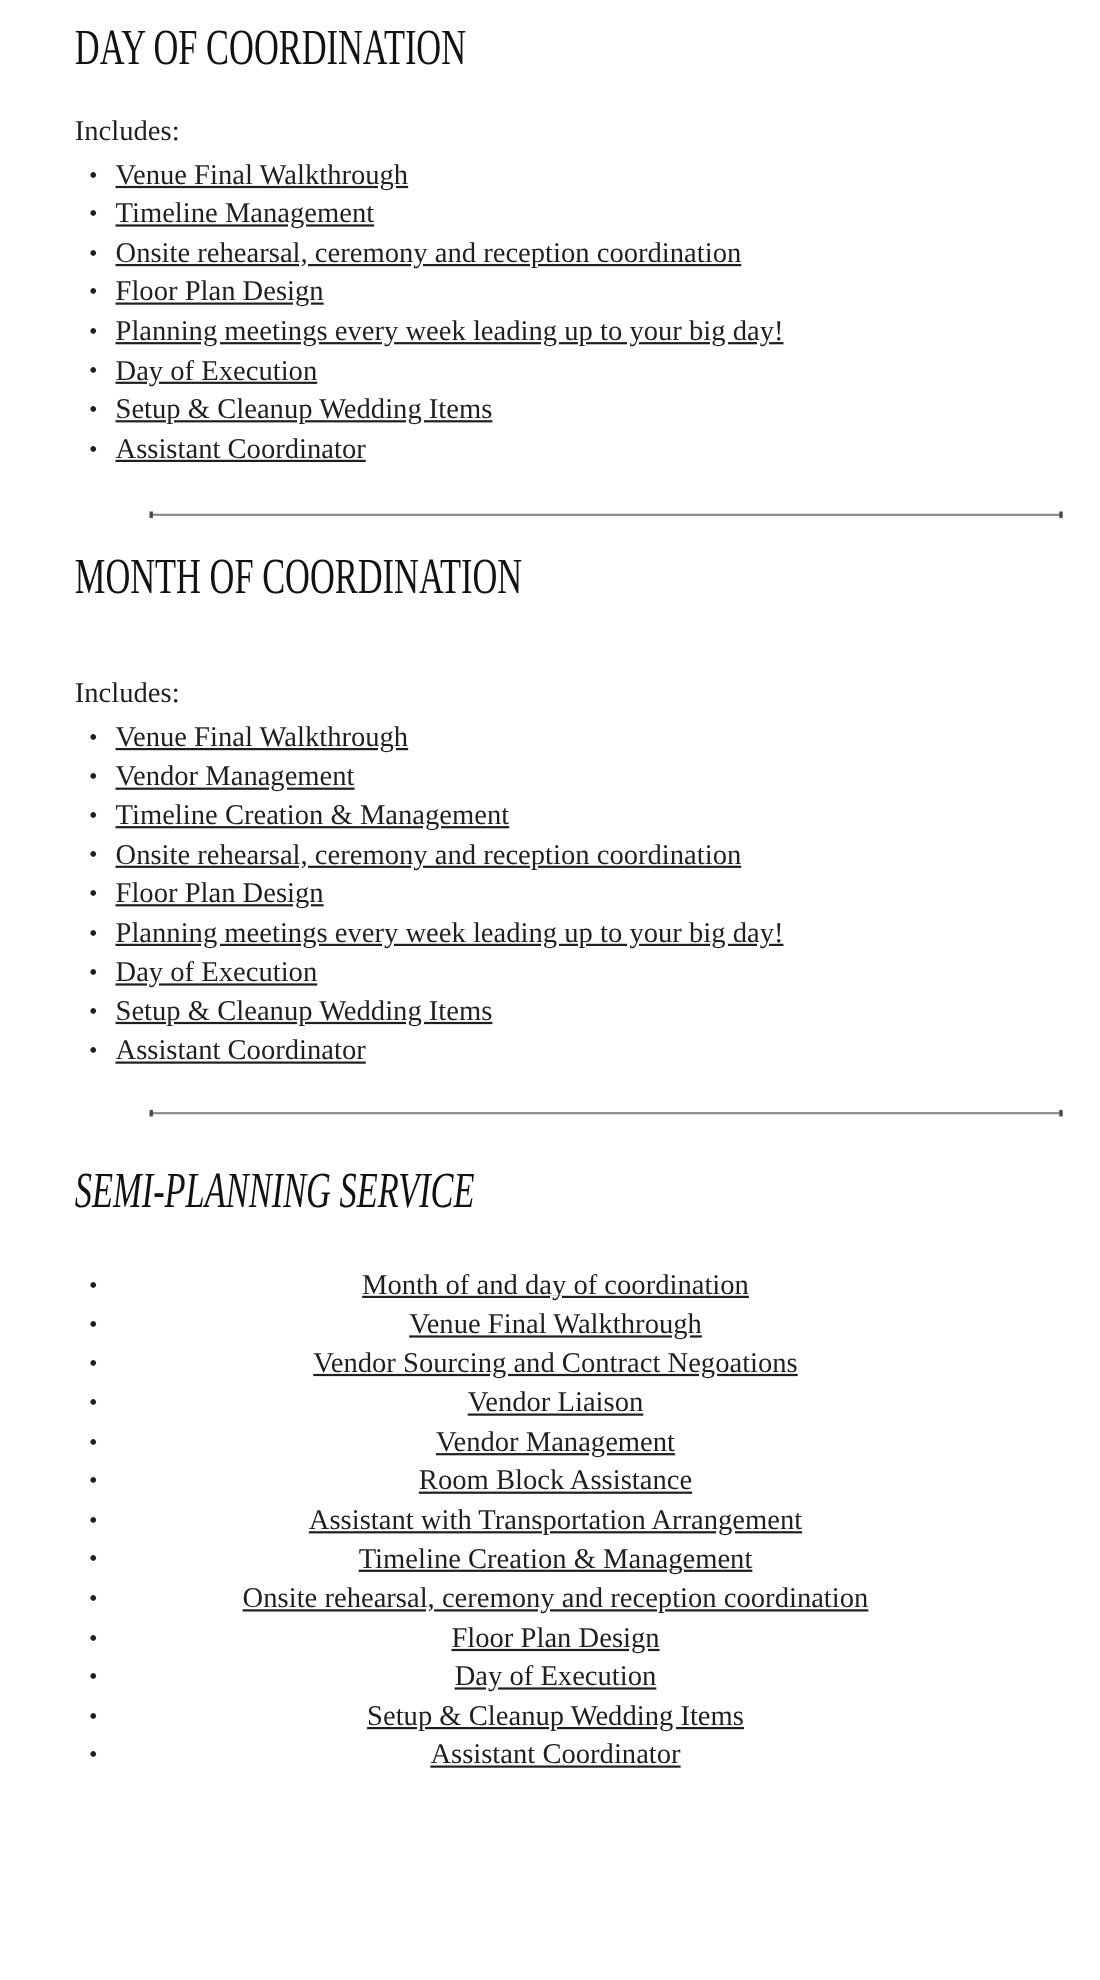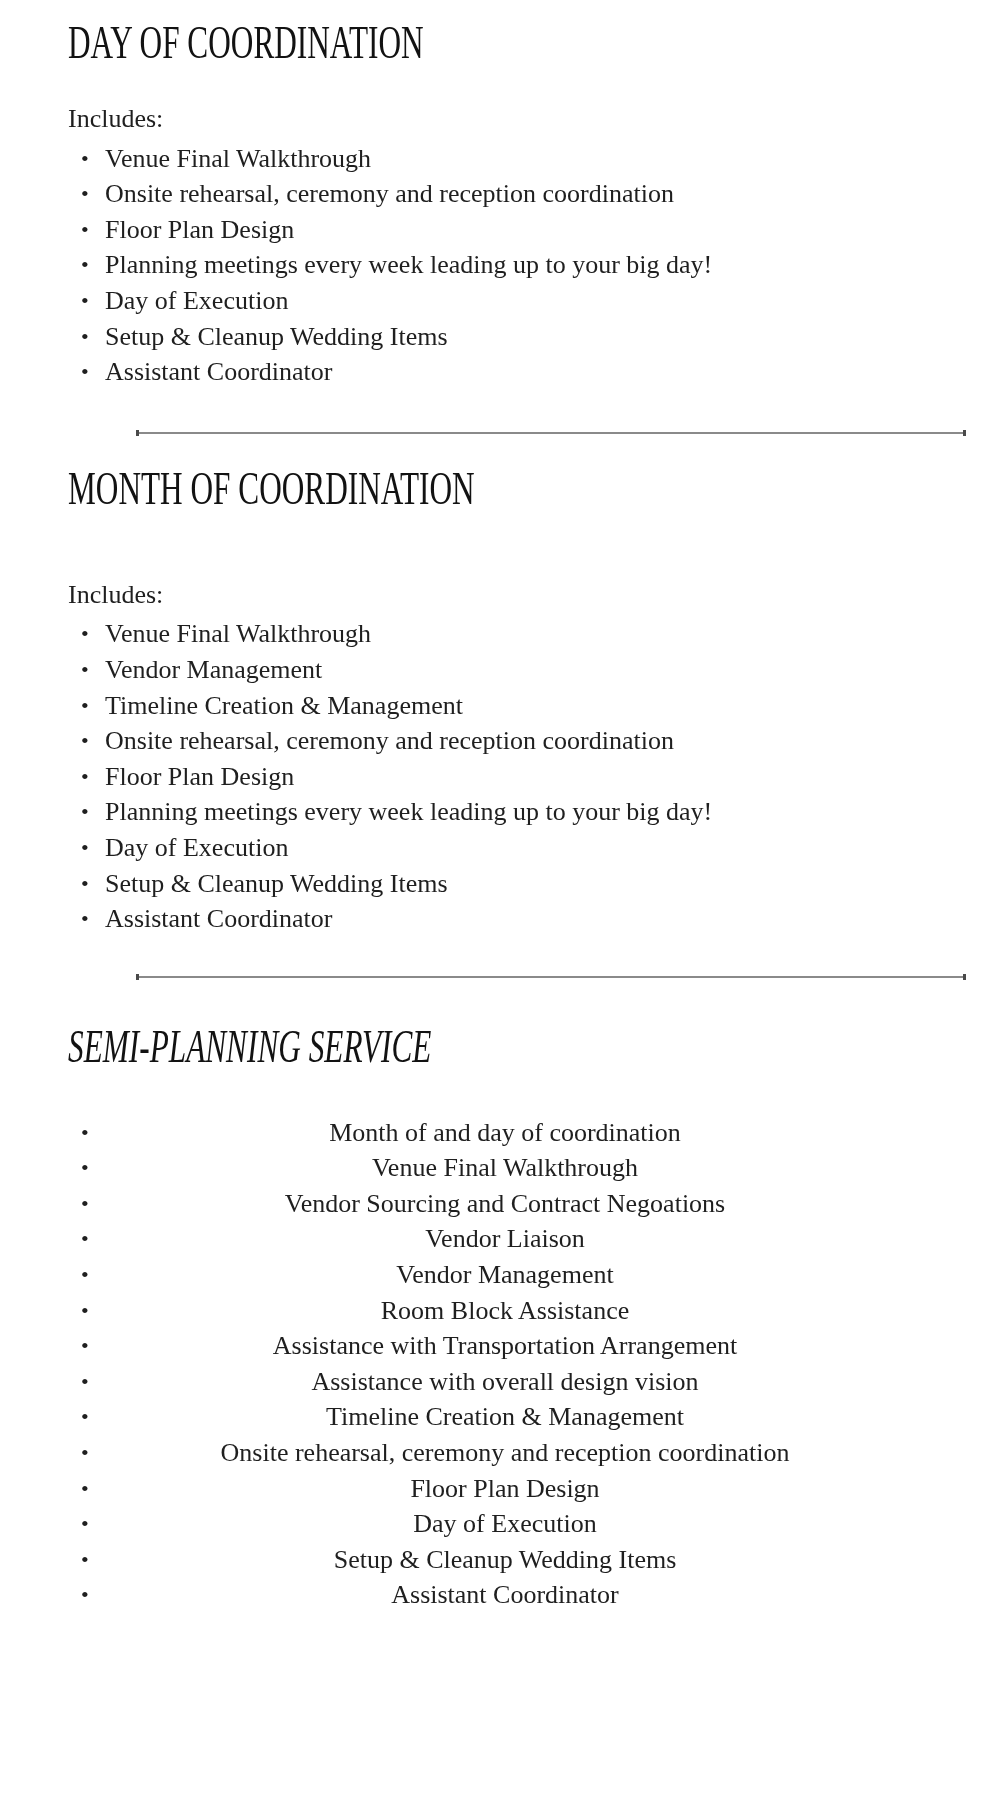--- a/index.html
+++ b/index.html
@@ -63,20 +63,21 @@
     content:"\2022";
     position:absolute;
     left:13px;
     top:0;
     line-height:35.6px;
     font-size:22px;
     color:var(--text);
   }
   ul.svc-list li span{
     white-space:pre-wrap;
+    text-decoration:underline;
   }
   .divider{
     position:relative;
     margin-left:68px;
     width:830px;
     height:2px;
     background:var(--divider);
   }
   .divider::before,
   .divider::after{
@@ -97,20 +98,21 @@
 
 <div class="doc">
 
   <section>
     <h2 class="section-title title-1">
       <span class="stretch">DAY OF COORDINATION</span>
     </h2>
     <p class="includes includes-1">Includes:</p>
     <ul class="svc-list list-1">
         <li><span>Venue Final Walkthrough</span></li>
+        <li><span>Timeline Management</span></li>
         <li><span>Onsite rehearsal, ceremony and reception coordination</span></li>
         <li><span>Floor Plan Design</span></li>
         <li><span>Planning meetings every week leading up to your big day!</span></li>
         <li><span>Day of Execution</span></li>
         <li><span>Setup &amp; Cleanup Wedding Items</span></li>
         <li><span>Assistant Coordinator</span></li>
       </ul>
   </section>
 
   <div class="divider divider-1"></div>
@@ -139,22 +141,21 @@
     <h2 class="section-title title-3">
       <span class="stretch">SEMI-PLANNING SERVICE</span>
     </h2>
     <ul class="svc-list list-3">
         <li><span>Month of and day of coordination</span></li>
         <li><span>Venue Final Walkthrough</span></li>
         <li><span>Vendor Sourcing and Contract Negoations</span></li>
         <li><span>Vendor Liaison</span></li>
         <li><span>Vendor Management</span></li>
         <li><span>Room Block Assistance</span></li>
-        <li><span>Assistance with Transportation Arrangement</span></li>
-        <li><span>Assistance with overall design vision</span></li>
+        <li><span>Assistant with Transportation Arrangement</span></li>
         <li><span>Timeline Creation &amp; Management</span></li>
         <li><span>Onsite rehearsal, ceremony and reception coordination</span></li>
         <li><span>Floor Plan Design</span></li>
         <li><span>Day of Execution</span></li>
         <li><span>Setup &amp; Cleanup Wedding Items</span></li>
         <li><span>Assistant Coordinator</span></li>
       </ul>
   </section>
 
 </div>

